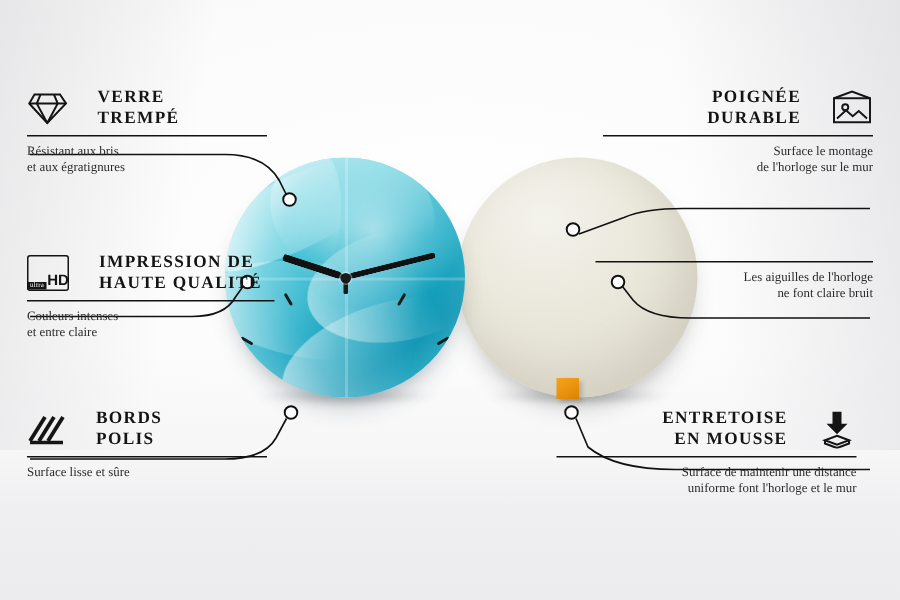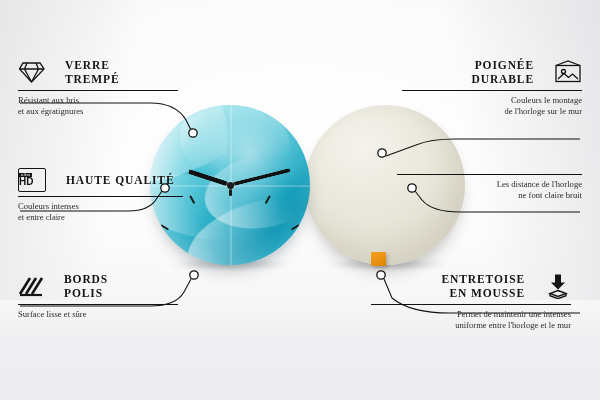--- a/index.html
+++ b/index.html
@@ -106,21 +106,21 @@
   }
   .callout.left .head{justify-content:flex-start;}
   .callout.left .sub{text-align:left;}
   .callout.right .head{justify-content:flex-end;}
   .callout.right .titles{align-items:flex-end;}
   .callout.right .sub{text-align:right;}
   .ico{flex:0 0 auto;display:flex;align-items:center;justify-content:center;}
 
   .hdbadge{
     width:26px;height:22px;border:1.6px solid #141414;border-radius:2px;
-    display:flex;flex-direction:column;align-items:flex-start;justify-content:center;line-height:1;
+    display:flex;flex-direction:row;align-items:flex-end;justify-content:center;line-height:1;
   }
   .hdbadge .u{font-size:4.6px;letter-spacing:.2px;background:#141414;color:#fff;padding:0 2px;}
   .hdbadge .h{font-size:10px;font-weight:bold;color:#141414;font-family:"Liberation Sans",sans-serif;}
 
   .leader{position:absolute;left:0;top:0;width:600px;height:400px;pointer-events:none;}
   .leader path{fill:none;stroke:#111;stroke-width:1.1;}
   .leader circle{fill:#fff;stroke:#111;stroke-width:1.3;}
 </style>
 </head>
 <body>
@@ -217,20 +217,21 @@
 
   <div class="callout left" style="left:18px;top:168px;width:165px">
     <div class="head">
       <span class="ico">
         <span class="hdbadge">
           <span class="u">ultra</span>
           <span class="h">HD</span>
         </span>
       </span>
       <span class="titles">
+        <span class="t-line">IMPRESSION DE</span>
         <span class="t-line">HAUTE QUALITÉ</span>
       </span>
     </div>
     <div class="rule"></div>
     <div class="sub">Couleurs intenses</div>
     <div class="sub">et entre claire</div>
   </div>
 
   <div class="callout left" style="left:18px;top:272px;width:160px">
     <div class="head">
@@ -264,43 +265,43 @@
             <g fill="none" stroke="#141414" stroke-width="1.3">
           <rect x="2" y="5.5" width="24" height="16"></rect>
               <path d="M2 5.5L14 1l12 4.5"></path>
           <circle cx="9.5" cy="11.5" r="2"></circle>
               <path d="M4 19l6-5.5 4.5 4 4-3.5L24 19"></path>
             </g>
           </svg>
       </span>
     </div>
     <div class="rule"></div>
-    <div class="sub">Couleurs le montage</div>
+    <div class="sub">Surface le montage</div>
     <div class="sub">de l'horloge sur le mur</div>
   </div>
 
   <div class="callout right" style="right:18px;top:170px;width:185px">
     <div class="rule"></div>
-    <div class="sub">Les distance de l'horloge</div>
+    <div class="sub">Les aiguilles de l'horloge</div>
     <div class="sub">ne font claire bruit</div>
   </div>
 
   <div class="callout right" style="right:29px;top:272px;width:200px">
     <div class="head">
       <span class="titles">
         <span class="t-line">ENTRETOISE</span>
         <span class="t-line">EN MOUSSE</span>
       </span>
       <span class="ico">
         <svg width="26" height="26" viewBox="0 0 26 26">
             <g fill="none" stroke="#141414" stroke-width="1.4">
           <path d="M10 1.5h6v8h4l-7 7-7-7h4z" fill="#141414" stroke="none"></path>
           <path d="M13 17.5l8 3-8 3-8-3z"></path>
               <path d="M5 20.5v2.2l8 3 8-3v-2.2"></path>
             </g>
           </svg>
       </span>
     </div>
     <div class="rule"></div>
-    <div class="sub">Permet de maintenir une intenses</div>
-    <div class="sub">uniforme entre l'horloge et le mur</div>
+    <div class="sub">Surface de maintenir une distance</div>
+    <div class="sub">uniforme font l'horloge et le mur</div>
   </div>
 </div>
 
 </body></html>

